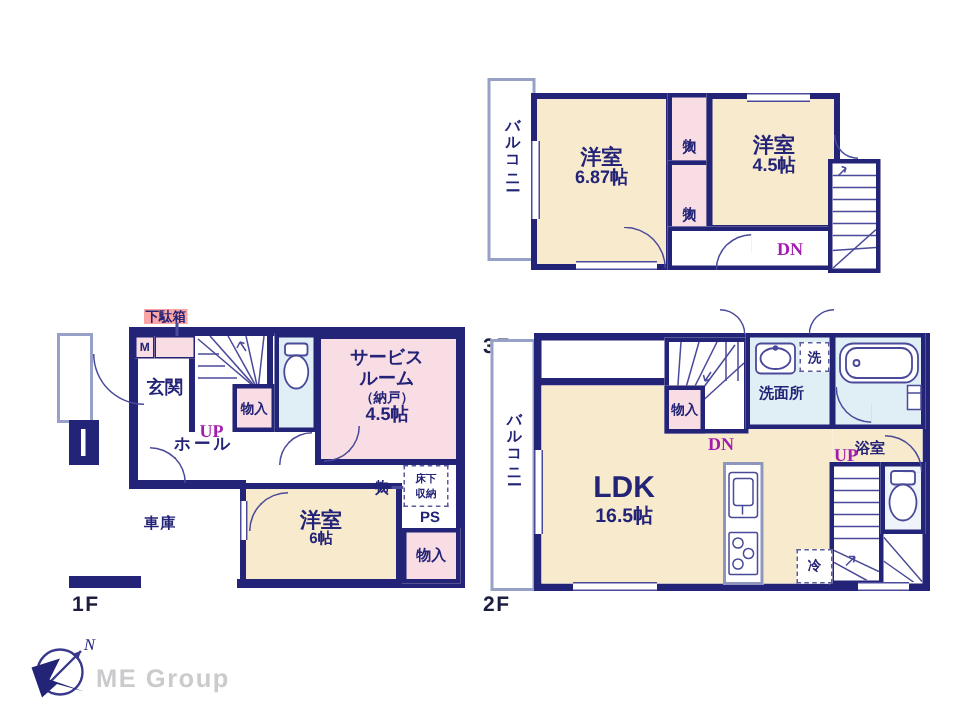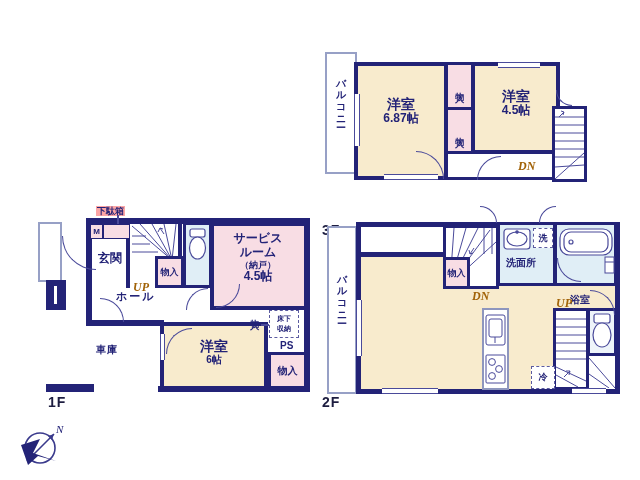--- a/index.html
+++ b/index.html
@@ -8,21 +8,21 @@
   .abs{position:absolute;box-sizing:border-box;}
   .wall{background:#232377;}
   .room{background:#f8ebcd;border:4px solid #232377;}
   .closet{background:#f8dde4;border:3px solid #232377;}
   .wet{background:#e0eef6;border:3px solid #232377;}
   .whitebox{background:#ffffff;border:3px solid #232377;}
   .thin{background:#ffffff;border:2px solid #97a0c6;}
   .lbl{color:#232377;font-weight:bold;line-height:1.15;}
   .c{display:flex;flex-direction:column;align-items:center;justify-content:center;text-align:center;}
   .vt{writing-mode:vertical-rl;text-orientation:upright;letter-spacing:1px;}
-  .stairlbl{color:#a16207;font-weight:bold;font-style:italic;font-family:"Liberation Serif","DejaVu Serif",serif;}
+  .stairlbl{color:#a21caf;font-weight:bold;font-family:"Liberation Serif","DejaVu Serif",serif;}
   .dashed{border:1.5px dashed #5b5ba0;background:#ffffff;color:#232377;font-weight:bold;}
   .arc{border:0 solid #4a4a9a;background:transparent;}
   .arc-tl{border-top:1.5px solid #4a4a9a;border-left:1.5px solid #4a4a9a;border-top-left-radius:100%;}
   .arc-tr{border-top:1.5px solid #4a4a9a;border-right:1.5px solid #4a4a9a;border-top-right-radius:100%;}
   .arc-bl{border-bottom:1.5px solid #4a4a9a;border-left:1.5px solid #4a4a9a;border-bottom-left-radius:100%;}
   .arc-br{border-bottom:1.5px solid #4a4a9a;border-right:1.5px solid #4a4a9a;border-bottom-right-radius:100%;}
   .win-h{background:#ffffff;border-top:1.5px solid #4a4a9a;border-bottom:1.5px solid #4a4a9a;}
   .win-v{background:#ffffff;border-left:1.5px solid #4a4a9a;border-right:1.5px solid #4a4a9a;}
   .floorlabel{color:#1d1d40;font-size:14px;font-weight:bold;letter-spacing:1px;}
   .brand{color:#cbcbce;font-size:17px;letter-spacing:1px;font-weight:bold;}
@@ -180,20 +180,24 @@
   </div>
 
   <div class="abs wall" style="left:356px;top:222px;width:264px;height:5px;"></div>
   <div class="abs wall" style="left:615px;top:222px;width:5px;height:172px;"></div>
   <div class="abs wall" style="left:356px;top:389px;width:264px;height:5px;"></div>
   <div class="abs wall" style="left:356px;top:222px;width:5px;height:172px;"></div>
   <div class="abs wall" style="left:356px;top:252px;width:90px;height:5px;"></div>
 
   <div class="abs" style="left:361px;top:257px;width:194px;height:132px;background:#f8ebcd;"></div>
   <div class="abs" style="left:555px;top:285px;width:60px;height:25px;background:#f8ebcd;"></div>
+  <div class="abs c lbl" style="left:380px;top:314px;width:72px;">
+    <div style="font-size:20px;">LDK</div>
+    <div style="font-size:13px;">16.5帖</div>
+  </div>
 
   <div class="abs whitebox" style="left:443px;top:225px;width:56px;height:64px;">
     <svg width="50" height="58" viewBox="0 0 50 58">
       <g stroke="#4a4a9a" stroke-width="1" fill="none">
         <line x1="4" y1="56" x2="8" y2="0"></line>
           <line x1="4" y1="56" x2="20" y2="0"></line>
         <line x1="4" y1="56" x2="32" y2="0"></line>
           <line x1="4" y1="56" x2="44" y2="2"></line>
         <line x1="4" y1="56" x2="50" y2="14"></line>
         <line x1="38" y1="0" x2="38" y2="26"></line>
@@ -295,14 +299,15 @@
 
   <div class="abs floorlabel" style="left:322px;top:394px;">2F</div>
 
   <svg class="abs" style="left:16px;top:420px;" width="52" height="52" viewBox="0 0 52 52">
     <circle cx="24" cy="28" r="15" stroke="#3a3a8c" stroke-width="1.6" fill="none"></circle>
     <line x1="11" y1="41" x2="38" y2="14" stroke="#3a3a8c" stroke-width="1.6"></line>
     <polygon points="38,14 32,16 36,20" fill="#3a3a8c"></polygon>
     <polygon points="5,25 24,19 17,33 40,41 22,36 12,45" fill="#232377"></polygon>
     <text x="40" y="13" font-size="11" font-style="italic" fill="#232377" font-family="Liberation Serif, serif">N</text>
   </svg>
+  <div class="abs brand" style="left:64px;top:443px;">ME Group</div>
 
 </div>
 
 </body></html>

